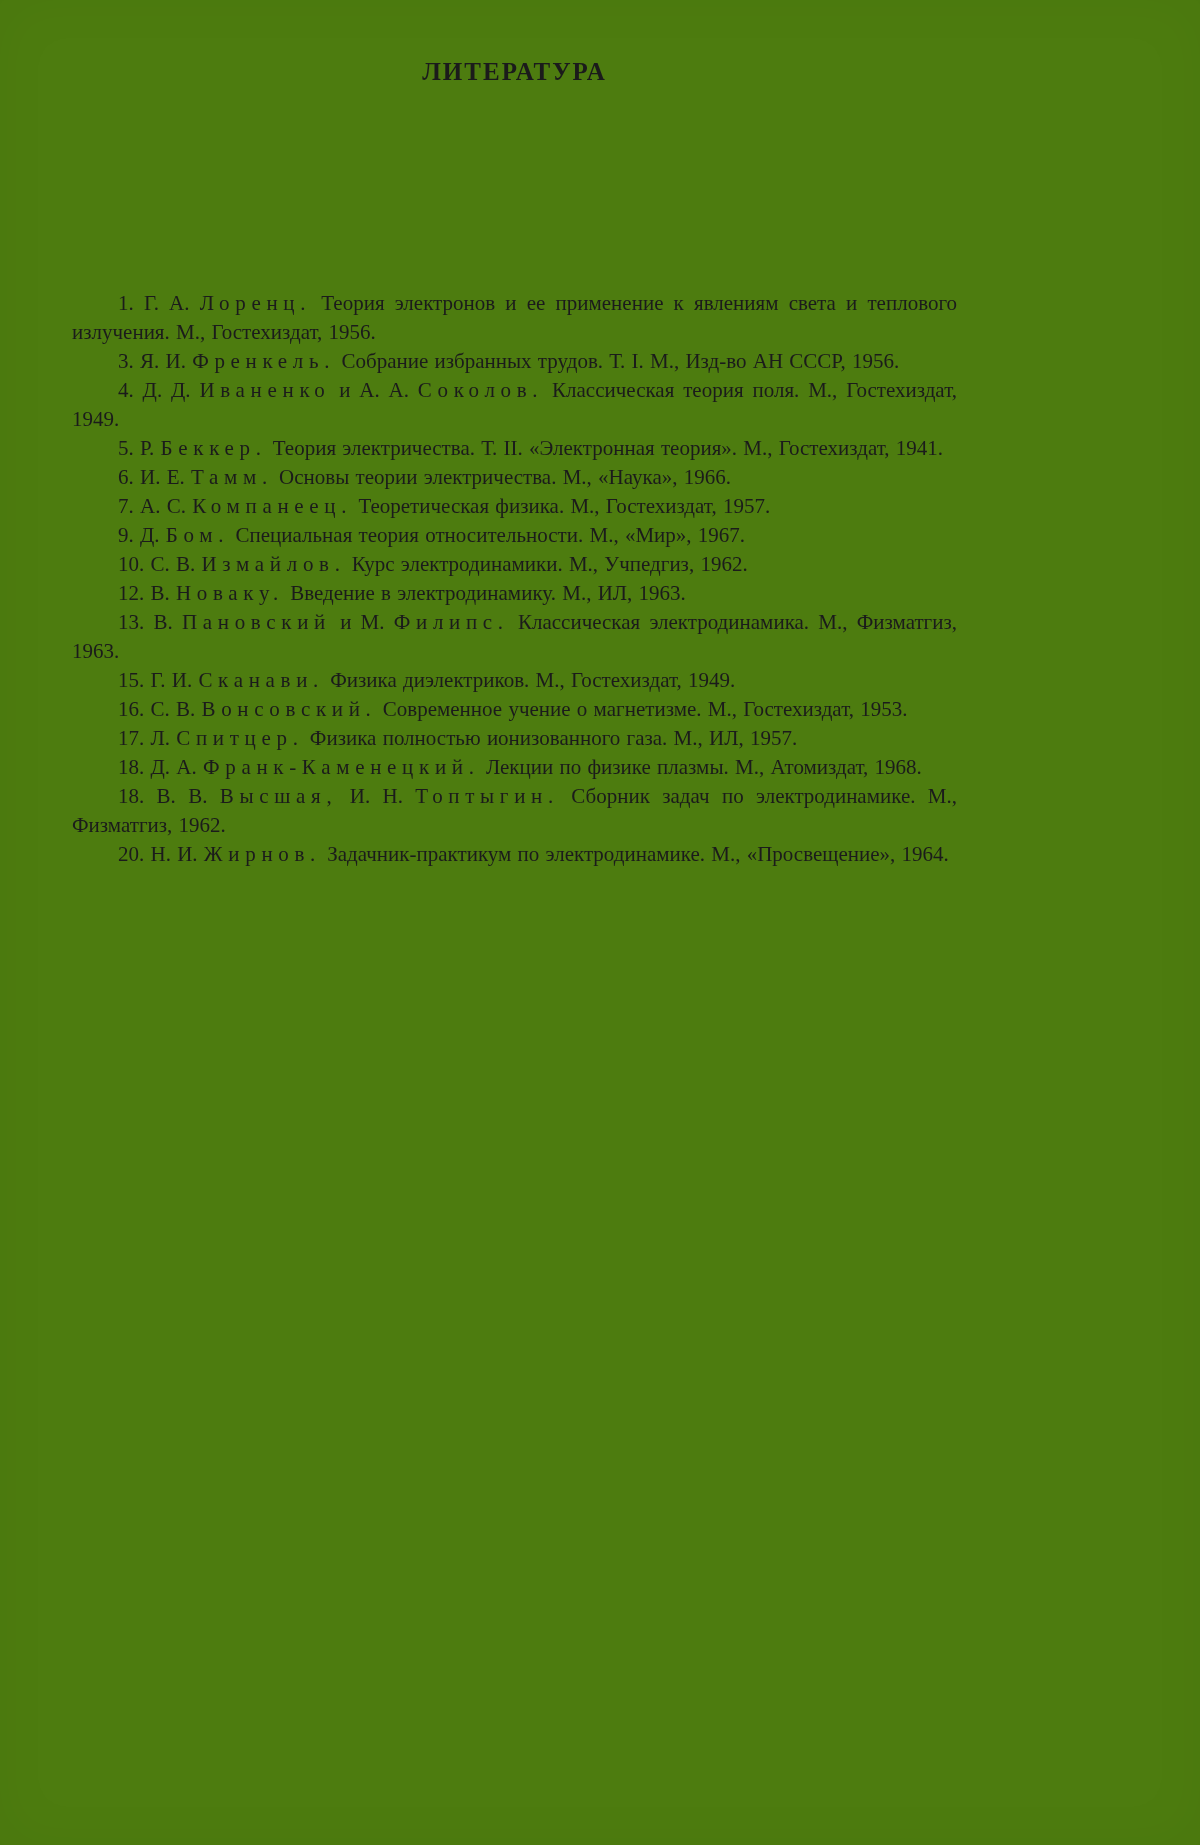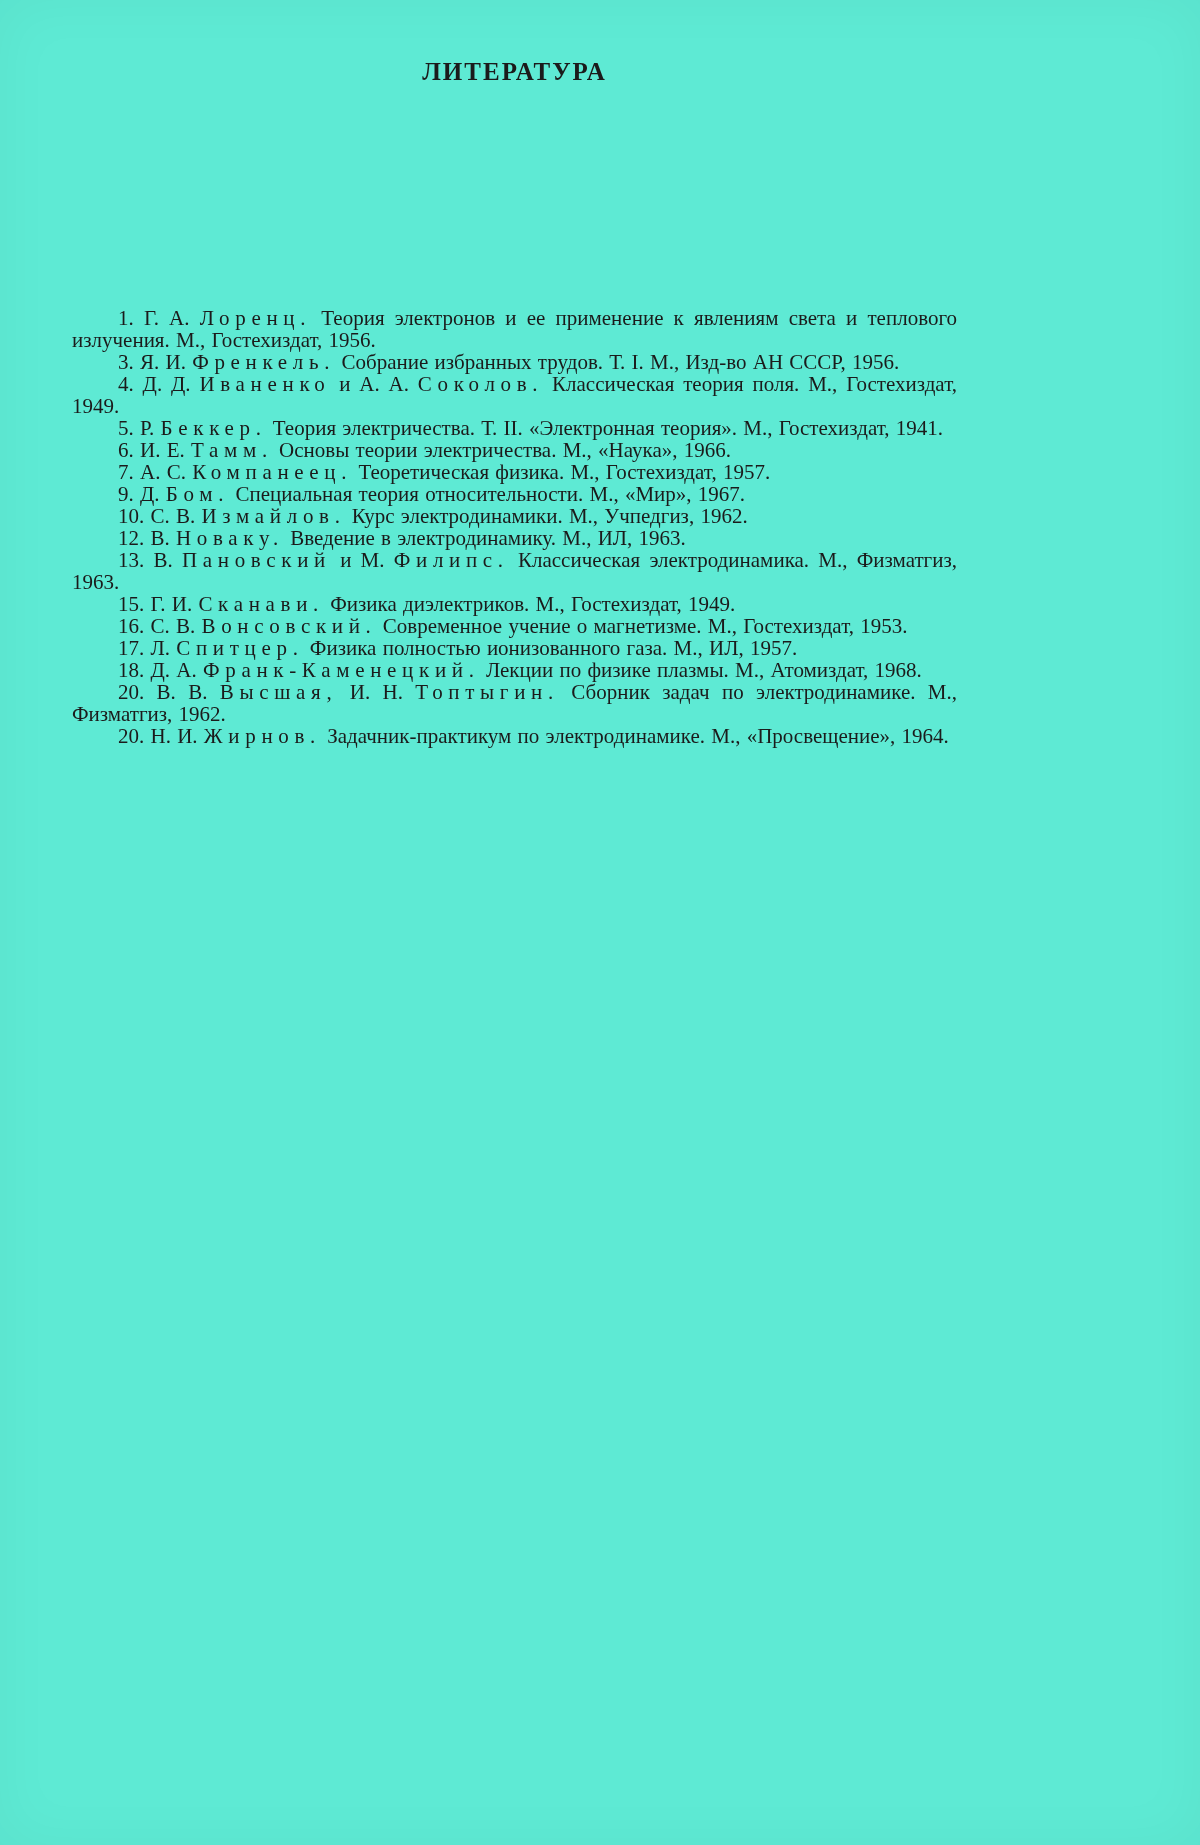--- a/index.html
+++ b/index.html
@@ -25,53 +25,53 @@
     left: 72px;
     width: 885px;
     margin: 0;
     text-align: center;
     font-size: 25px;
     font-weight: bold;
     letter-spacing: 2px;
   }
   .refs {
     position: absolute;
-    top: 307px;
+    top: 289px;
     left: 72px;
     width: 885px;
     font-size: 21px;
-    line-height: 22px;
+    line-height: 29px;
     text-align: justify;
   }
   .ref {
     margin: 0;
     padding: 0;
     text-indent: 46px;
     word-spacing: 1px;
   }
   .sperr {
     letter-spacing: 0.27em;
   }
 </style>
 </head>
 <body style="background: rgb(253, 253, 251); color: rgb(27, 27, 27);">
 
-<div class="page" style="background: #5eead4;">
+<div class="page" style="background: #4d7c0f;">
   <h1 class="title">ЛИТЕРАТУРА</h1>
   <div class="refs">
       <p class="ref"><span>1. Г. А. </span><span class="sperr">Лоренц.</span><span> Теория электронов и ее применение к явлениям света и теплового излучения. М., Гостехиздат, 1956.</span></p>
       <p class="ref"><span>3. Я. И. </span><span class="sperr">Френкель.</span><span> Собрание избранных трудов. Т. I. М., Изд-во АН СССР, 1956.</span></p>
       <p class="ref"><span>4. Д. Д. </span><span class="sperr">Иваненко</span><span> и А. А. </span><span class="sperr">Соколов.</span><span> Классическая теория поля. М., Гостехиздат, 1949.</span></p>
       <p class="ref"><span>5. Р. </span><span class="sperr">Беккер.</span><span> Теория электричества. Т. II. «Электронная теория». М., Гостехиздат, 1941.</span></p>
       <p class="ref"><span>6. И. Е. </span><span class="sperr">Тамм.</span><span> Основы теории электричества. М., «Наука», 1966.</span></p>
       <p class="ref"><span>7. А. С. </span><span class="sperr">Компанеец.</span><span> Теоретическая физика. М., Гостехиздат, 1957.</span></p>
       <p class="ref"><span>9. Д. </span><span class="sperr">Бом.</span><span> Специальная теория относительности. М., «Мир», 1967.</span></p>
       <p class="ref"><span>10. С. В. </span><span class="sperr">Измайлов.</span><span> Курс электродинамики. М., Учпедгиз, 1962.</span></p>
       <p class="ref"><span>12. В. </span><span class="sperr">Новаку.</span><span> Введение в электродинамику. М., ИЛ, 1963.</span></p>
       <p class="ref"><span>13. В. </span><span class="sperr">Пановский</span><span> и М. </span><span class="sperr">Филипс.</span><span> Классическая электродинамика. М., Физматгиз, 1963.</span></p>
       <p class="ref"><span>15. Г. И. </span><span class="sperr">Сканави.</span><span> Физика диэлектриков. М., Гостехиздат, 1949.</span></p>
       <p class="ref"><span>16. С. В. </span><span class="sperr">Вонсовский.</span><span> Современное учение о магнетизме. М., Гостехиздат, 1953.</span></p>
       <p class="ref"><span>17. Л. </span><span class="sperr">Спитцер.</span><span> Физика полностью ионизованного газа. М., ИЛ, 1957.</span></p>
       <p class="ref"><span>18. Д. А. </span><span class="sperr">Франк-Каменецкий.</span><span> Лекции по физике плазмы. М., Атомиздат, 1968.</span></p>
-      <p class="ref"><span>20. В. В. </span><span class="sperr">Высшая,</span><span> И. Н. </span><span class="sperr">Топтыгин.</span><span> Сборник задач по электродинамике. М., Физматгиз, 1962.</span></p>
+      <p class="ref"><span>18. В. В. </span><span class="sperr">Высшая,</span><span> И. Н. </span><span class="sperr">Топтыгин.</span><span> Сборник задач по электродинамике. М., Физматгиз, 1962.</span></p>
       <p class="ref"><span>20. Н. И. </span><span class="sperr">Жирнов.</span><span> Задачник-практикум по электродинамике. М., «Просвещение», 1964.</span></p>
     </div>
 </div>
 
 </body></html>

